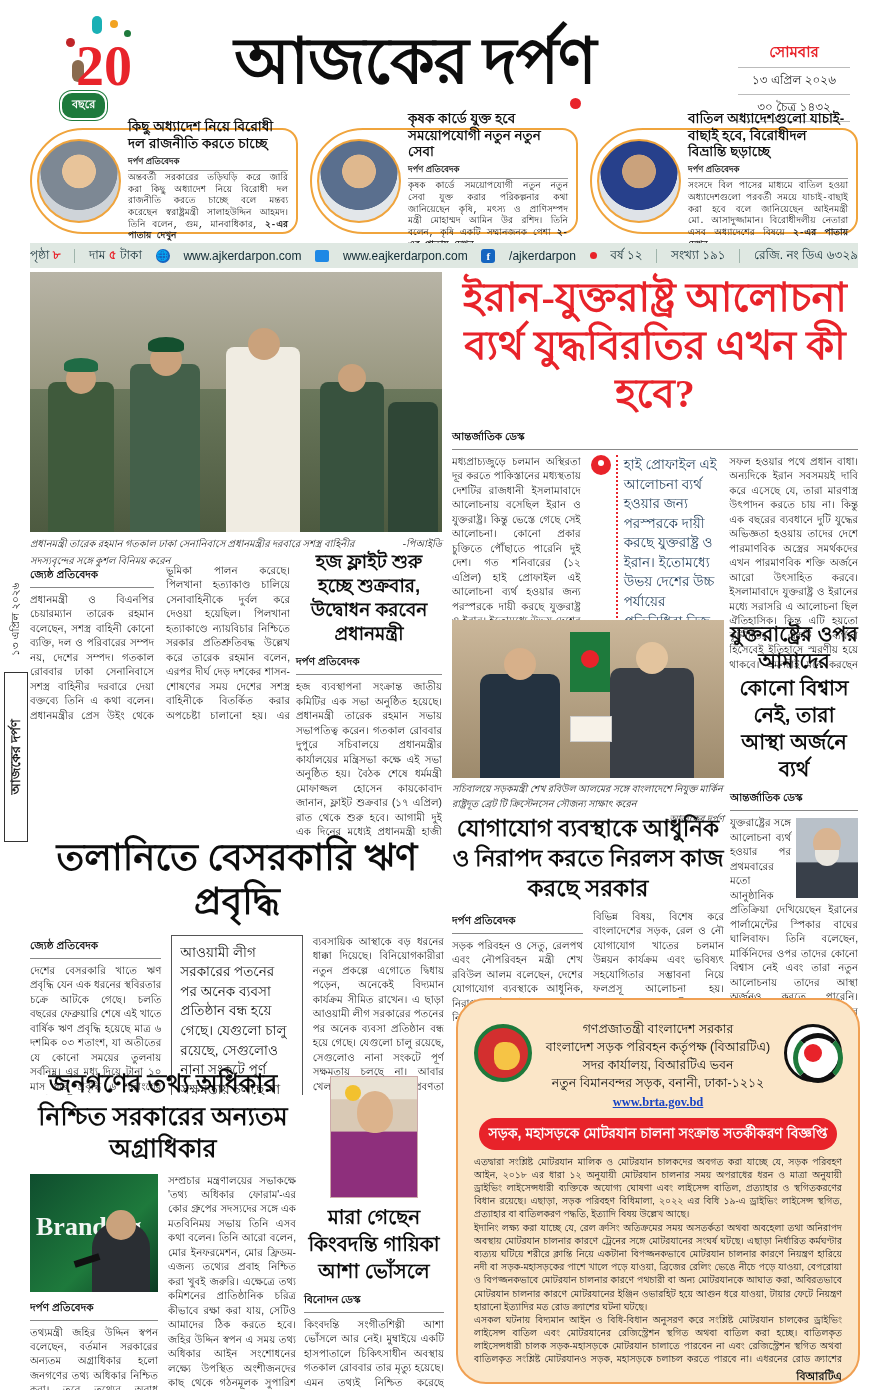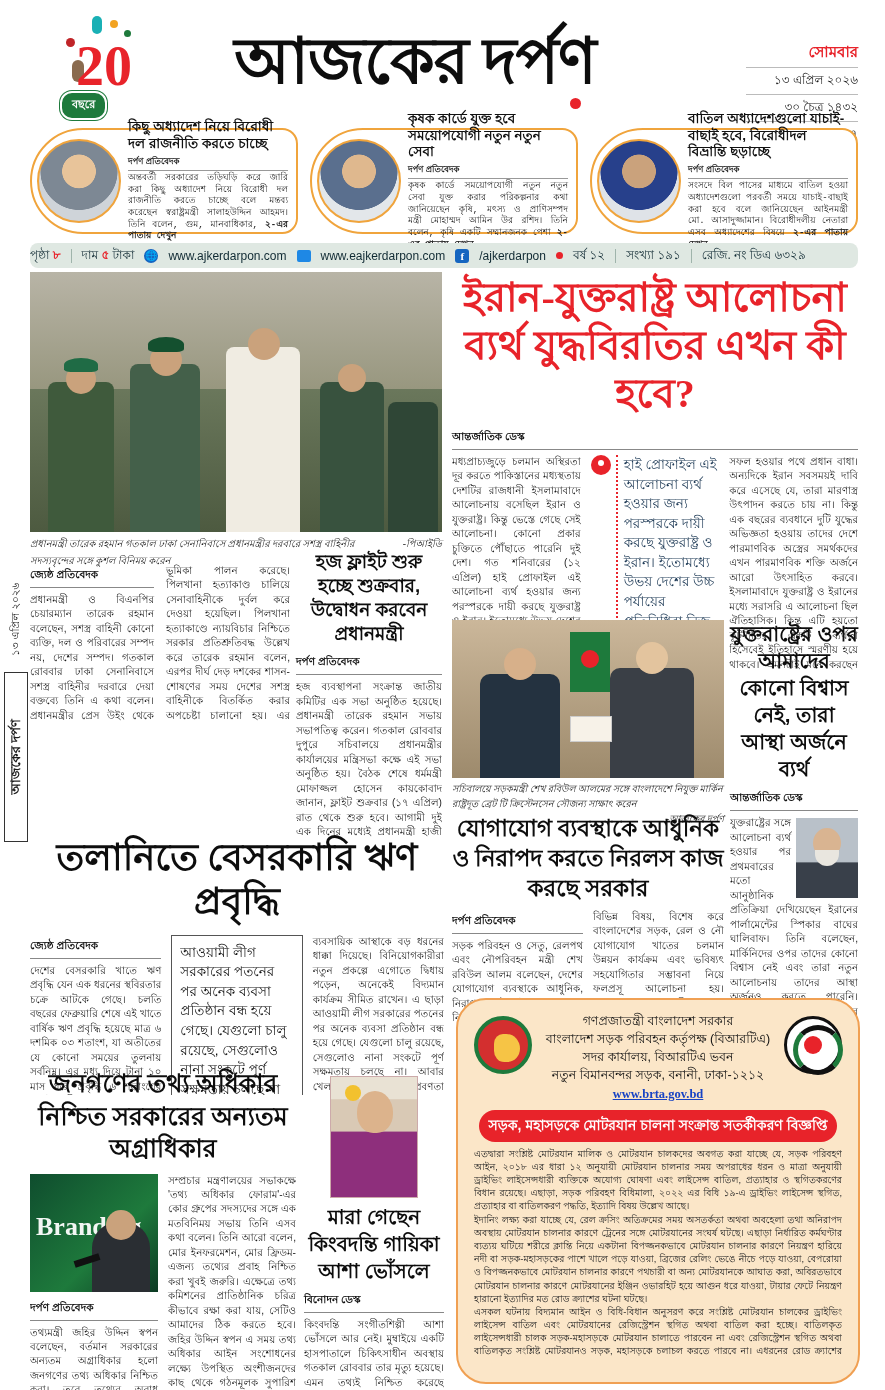--- a/index.html
+++ b/index.html
@@ -7,40 +7,40 @@
   #page { position:relative; width:885px; height:1390px; margin:0 auto; background:#ffffff; overflow:hidden; color:#1c1c1c; }
 
   
   .masthead { position:absolute; top:6px; left:30px; right:27px; height:116px; }
   .logo { position:absolute; left:28px; top:10px; width:96px; height:104px; }
   .splash { position:absolute; border-radius:50%; }
   .logo-num { position:absolute; left:18px; top:18px; font-size:56px; font-weight:bold; color:#e8232a; font-family:"Liberation Serif", serif; }
   .logo-badge { position:absolute; left:2px; bottom:0; background:#1e7a3c; color:#fff; font-size:11px; font-weight:bold; padding:3px 10px; border-radius:12px; border:2px solid #fff; box-shadow:0 0 0 1px #1e7a3c; }
   .paper-title { position:absolute; left:135px; top:18px; width:500px; text-align:center; font-size:64px; font-weight:bold; color:#0d0d0d; letter-spacing:-1px; font-family:"Liberation Serif", serif; line-height:1.2; }
   .title-dot { position:absolute; left:540px; top:92px; width:11px; height:11px; background:#e8232a; border-radius:50%; }
-  .datebox { position:absolute; right:0; top:32px; width:112px; font-size:12px; text-align:right; }
+  .datebox { position:absolute; right:8px; top:32px; width:112px; font-size:12px; text-align:center; }
   .datebox .row { padding:3px 0; border-bottom:1px solid #bbb; }
   .datebox .day { color:#e8232a; font-weight:bold; font-size:15px; border-bottom:1px solid #bbb; padding:2px 0; }
 
   
   .briefs { position:absolute; top:128px; left:30px; right:27px; height:106px; display:flex; gap:12px; }
   .brief { flex:1; border:2px solid #f0a43c; border-radius:54px 16px 16px 54px; display:flex; align-items:center; padding:5px 8px 5px 5px; background:#fff; }
   .brief-photo { flex:0 0 84px; width:84px; height:84px; border-radius:50%; border:2px solid #f0a43c; margin-right:7px; }
   .bp1 { background:radial-gradient(circle at 50% 38%, #e8c49a 0 26%, #7d8894 27% 60%, #cfd4d9 61%); }
   .bp2 { background:radial-gradient(circle at 50% 38%, #dfb88e 0 26%, #5a6f8e 27% 60%, #e3e7ea 61%); }
   .bp3 { background:radial-gradient(circle at 50% 38%, #caa27c 0 26%, #27408b 27% 60%, #dfe3e8 61%); }
   .brief-text { flex:1; }
   .brief-h { font-size:13.5px; font-weight:bold; line-height:1.25; color:#111; }
   .brief-by { font-size:8.5px; font-weight:bold; margin:2px 0 1px; color:#222; }
   .brief-text hr { border:0; border-top:1px solid #999; margin:1px 0 2px; }
   .brief-b { font-size:9px; line-height:1.3; text-align:justify; color:#222;font-family:Liberation Mono, monospace; }
   .brief-more { font-weight:bold; }
 
   
-  .infobar { position:absolute; top:243px; left:30px; right:27px; height:25px; background:#dfe8e2; display:flex; align-items:center; justify-content:flex-start; gap:10px; font-size:12px; color:#102a33;border-radius:8px; }
+  .infobar { position:absolute; top:243px; left:30px; right:27px; height:25px; background:#dfe8e2; display:flex; align-items:center; justify-content:space-between; gap:10px; font-size:12px; color:#102a33; }
   .infobar .sep { width:1px; height:14px; background:#9fb4ab; }
   .rednum { color:#e8232a; font-weight:bold; }
   .icon-globe { display:inline-block; width:14px; height:14px; border-radius:50%; background:#1565c0; color:#fff; font-size:10px; line-height:14px; text-align:center; }
   .icon-epaper { display:inline-block; width:14px; height:12px; background:#1e88e5; border-radius:2px; }
   .icon-fb { display:inline-block; width:14px; height:14px; background:#1565c0; color:#fff; border-radius:3px; font-weight:bold; font-size:11px; line-height:14px; text-align:center; font-family:"Liberation Serif", serif; }
   .reddot { width:7px; height:7px; background:#e8232a; border-radius:50%; display:inline-block; }
 
   
   .byline { font-size:10.5px; font-weight:bold; color:#111; }
   .byhr { border:0; border-top:1px solid #888; margin:3px 0 5px; }
@@ -99,21 +99,21 @@
 
   
   .ustrust { position:absolute; left:730px; top:620px; width:128px; }
   .us-h { font-size:20.5px; line-height:1.32; font-weight:bold; text-align:center; color:#0d0d0d; }
   .us-body { height:236px; overflow:hidden; }
   .us-photo { float:right; width:62px; height:80px; margin:2px 0 3px 5px; background:linear-gradient(180deg,#b9c1c9 55%,#39404a 56%); position:relative; }
   .us-photo::before { content:""; position:absolute; left:17px; top:10px; width:28px; height:30px; border-radius:50%; background:#d9b astuteness; background:#d9b491; }
   .us-photo::after { content:""; position:absolute; left:19px; top:32px; width:24px; height:16px; border-radius:0 0 12px 12px; background:#e9e6df; }
 
   
-  .brta { position:absolute; left:456px; top:998px; width:404px; height:386px; background:#fbe6c8; border:2px solid #f0a053; border-radius:30px; padding:12px 16px 10px; }
+  .brta { position:absolute; left:456px; top:998px; width:404px; height:386px; background:#fbe6c8; border:2px solid #f0a053; border-radius:30px; padding:20px 16px 10px; }
   .brta-head { display:flex; align-items:flex-start; gap:8px; }
   .seal { flex:0 0 58px; width:58px; height:58px; border-radius:50%; background:#d32f2f; border:4px solid #1e7a3c; position:relative; margin-top:4px; }
   .seal::after { content:""; position:absolute; left:16px; top:14px; width:26px; height:28px; background:#f6c445; border-radius:40% 60% 55% 45%; }
   .brta-logo { flex:0 0 58px; width:58px; height:58px; border-radius:50%; background:#fff; border:3px solid #111; position:relative; margin-top:4px; }
   .brta-logo::before { content:""; position:absolute; left:17px; top:17px; width:18px; height:18px; border-radius:50%; background:#e8232a; }
   .brta-logo::after { content:""; position:absolute; left:6px; top:6px; width:40px; height:40px; border-radius:50%; border:5px solid #1e7a3c; border-top-color:#111; border-bottom-color:#111; }
   .brta-lines { flex:1; text-align:center; font-size:12.5px; line-height:1.45; color:#111; }
   .brta-link { color:#1743c4; font-weight:bold; text-decoration:underline; font-family:"Liberation Serif", serif; }
   .brta-pill { margin:7px auto 6px; background:#e8232a; color:#fff; font-weight:bold; font-size:14px; text-align:center; border-radius:18px; padding:4px 10px; width:fit-content; max-width:100%; }
   .brta-body { height:208px; overflow:hidden; }
@@ -377,15 +377,16 @@
         <div><span class="brta-link">www.brta.gov.bd</span></div>
       </div>
       <div class="brta-logo"></div>
     </div>
     <div class="brta-pill">সড়ক, মহাসড়কে মোটরযান চালনা সংক্রান্ত সতর্কীকরণ বিজ্ঞপ্তি</div>
     <div class="brta-body">
       <p>এতদ্বারা সংশ্লিষ্ট মোটরযান মালিক ও মোটরযান চালকদের অবগত করা যাচ্ছে যে, সড়ক পরিবহণ আইন, ২০১৮ এর ধারা ১২ অনুযায়ী মোটরযান চালনার সময় অপরাধের ধরন ও মাত্রা অনুযায়ী ড্রাইভিং লাইসেন্সধারী ব্যক্তিকে অযোগ্য ঘোষণা এবং লাইসেন্স বাতিল, প্রত্যাহার ও স্থগিতকরণের বিধান রয়েছে। এছাড়া, সড়ক পরিবহণ বিধিমালা, ২০২২ এর বিধি ১৯-এ ড্রাইভিং লাইসেন্স স্থগিত, প্রত্যাহার বা বাতিলকরণ পদ্ধতি, ইত্যাদি বিষয় উল্লেখ আছে।</p>
       <p>ইদানিং লক্ষ্য করা যাচ্ছে যে, রেল ক্রসিং অতিক্রমের সময় অসতর্কতা অথবা অবহেলা তথা অনিরাপদ অবস্থায় মোটরযান চালনার কারণে ট্রেনের সঙ্গে মোটরযানের সংঘর্ষ ঘটছে। এছাড়া নির্ধারিত কর্মঘণ্টার ব্যত্যয় ঘটিয়ে শরীরে ক্লান্তি নিয়ে একটানা বিপজ্জনকভাবে মোটরযান চালনার কারণে নিয়ন্ত্রণ হারিয়ে নদী বা সড়ক-মহাসড়কের পাশে খালে পড়ে যাওয়া, ব্রিজের রেলিং ভেঙে নীচে পড়ে যাওয়া, বেপরোয়া ও বিপজ্জনকভাবে মোটরযান চালনার কারণে পথচারী বা অন্য মোটরযানকে আঘাত করা, অবিরতভাবে মোটরযান চালনার কারণে মোটরযানের ইঞ্জিন ওভারহিট হয়ে আগুন ধরে যাওয়া, টায়ার ফেটে নিয়ন্ত্রণ হারানো ইত্যাদির মত রোড ক্র্যাশের ঘটনা ঘটছে।</p>
       <p>এসকল ঘটনায় বিদ্যমান আইন ও বিধি-বিধান অনুসরণ করে সংশ্লিষ্ট মোটরযান চালকের ড্রাইভিং লাইসেন্স বাতিল এবং মোটরযানের রেজিস্ট্রেশন স্থগিত অথবা বাতিল করা হচ্ছে। বাতিলকৃত লাইসেন্সধারী চালক সড়ক-মহাসড়কে মোটরযান চালাতে পারবেন না এবং রেজিস্ট্রেশন স্থগিত অথবা বাতিলকৃত সংশ্লিষ্ট মোটরযানও সড়ক, মহাসড়কে চলাচল করতে পারবে না। এধরনের রোড ক্র্যাশের পুনরাবৃত্তি যাতে না ঘটে সেজন্য সকল মোটরযান মালিককে অভিজ্ঞ ও দক্ষ চালক নিয়োগ এবং চালক ব্যতীত অন্য কাউকে দিয়ে মোটরযান না চালানোর জন্য এবং চালককে সতর্কতার সঙ্গে মোটরযানের পরীক্ষাপূর্বক, ট্রাফিক নিয়ম মেনে, যথাযথ বিরতি নিয়ে মোটরযান চালনার জন্য অনুরোধ করা হচ্ছে। অন্যথায়, আইনানুগ ব্যবস্থা গ্রহণ করা হবে।</p>
     </div>
+    <div class="brta-sign">বিআরটিএ</div>
   </div>
 
 </div>
 
 </body></html>

